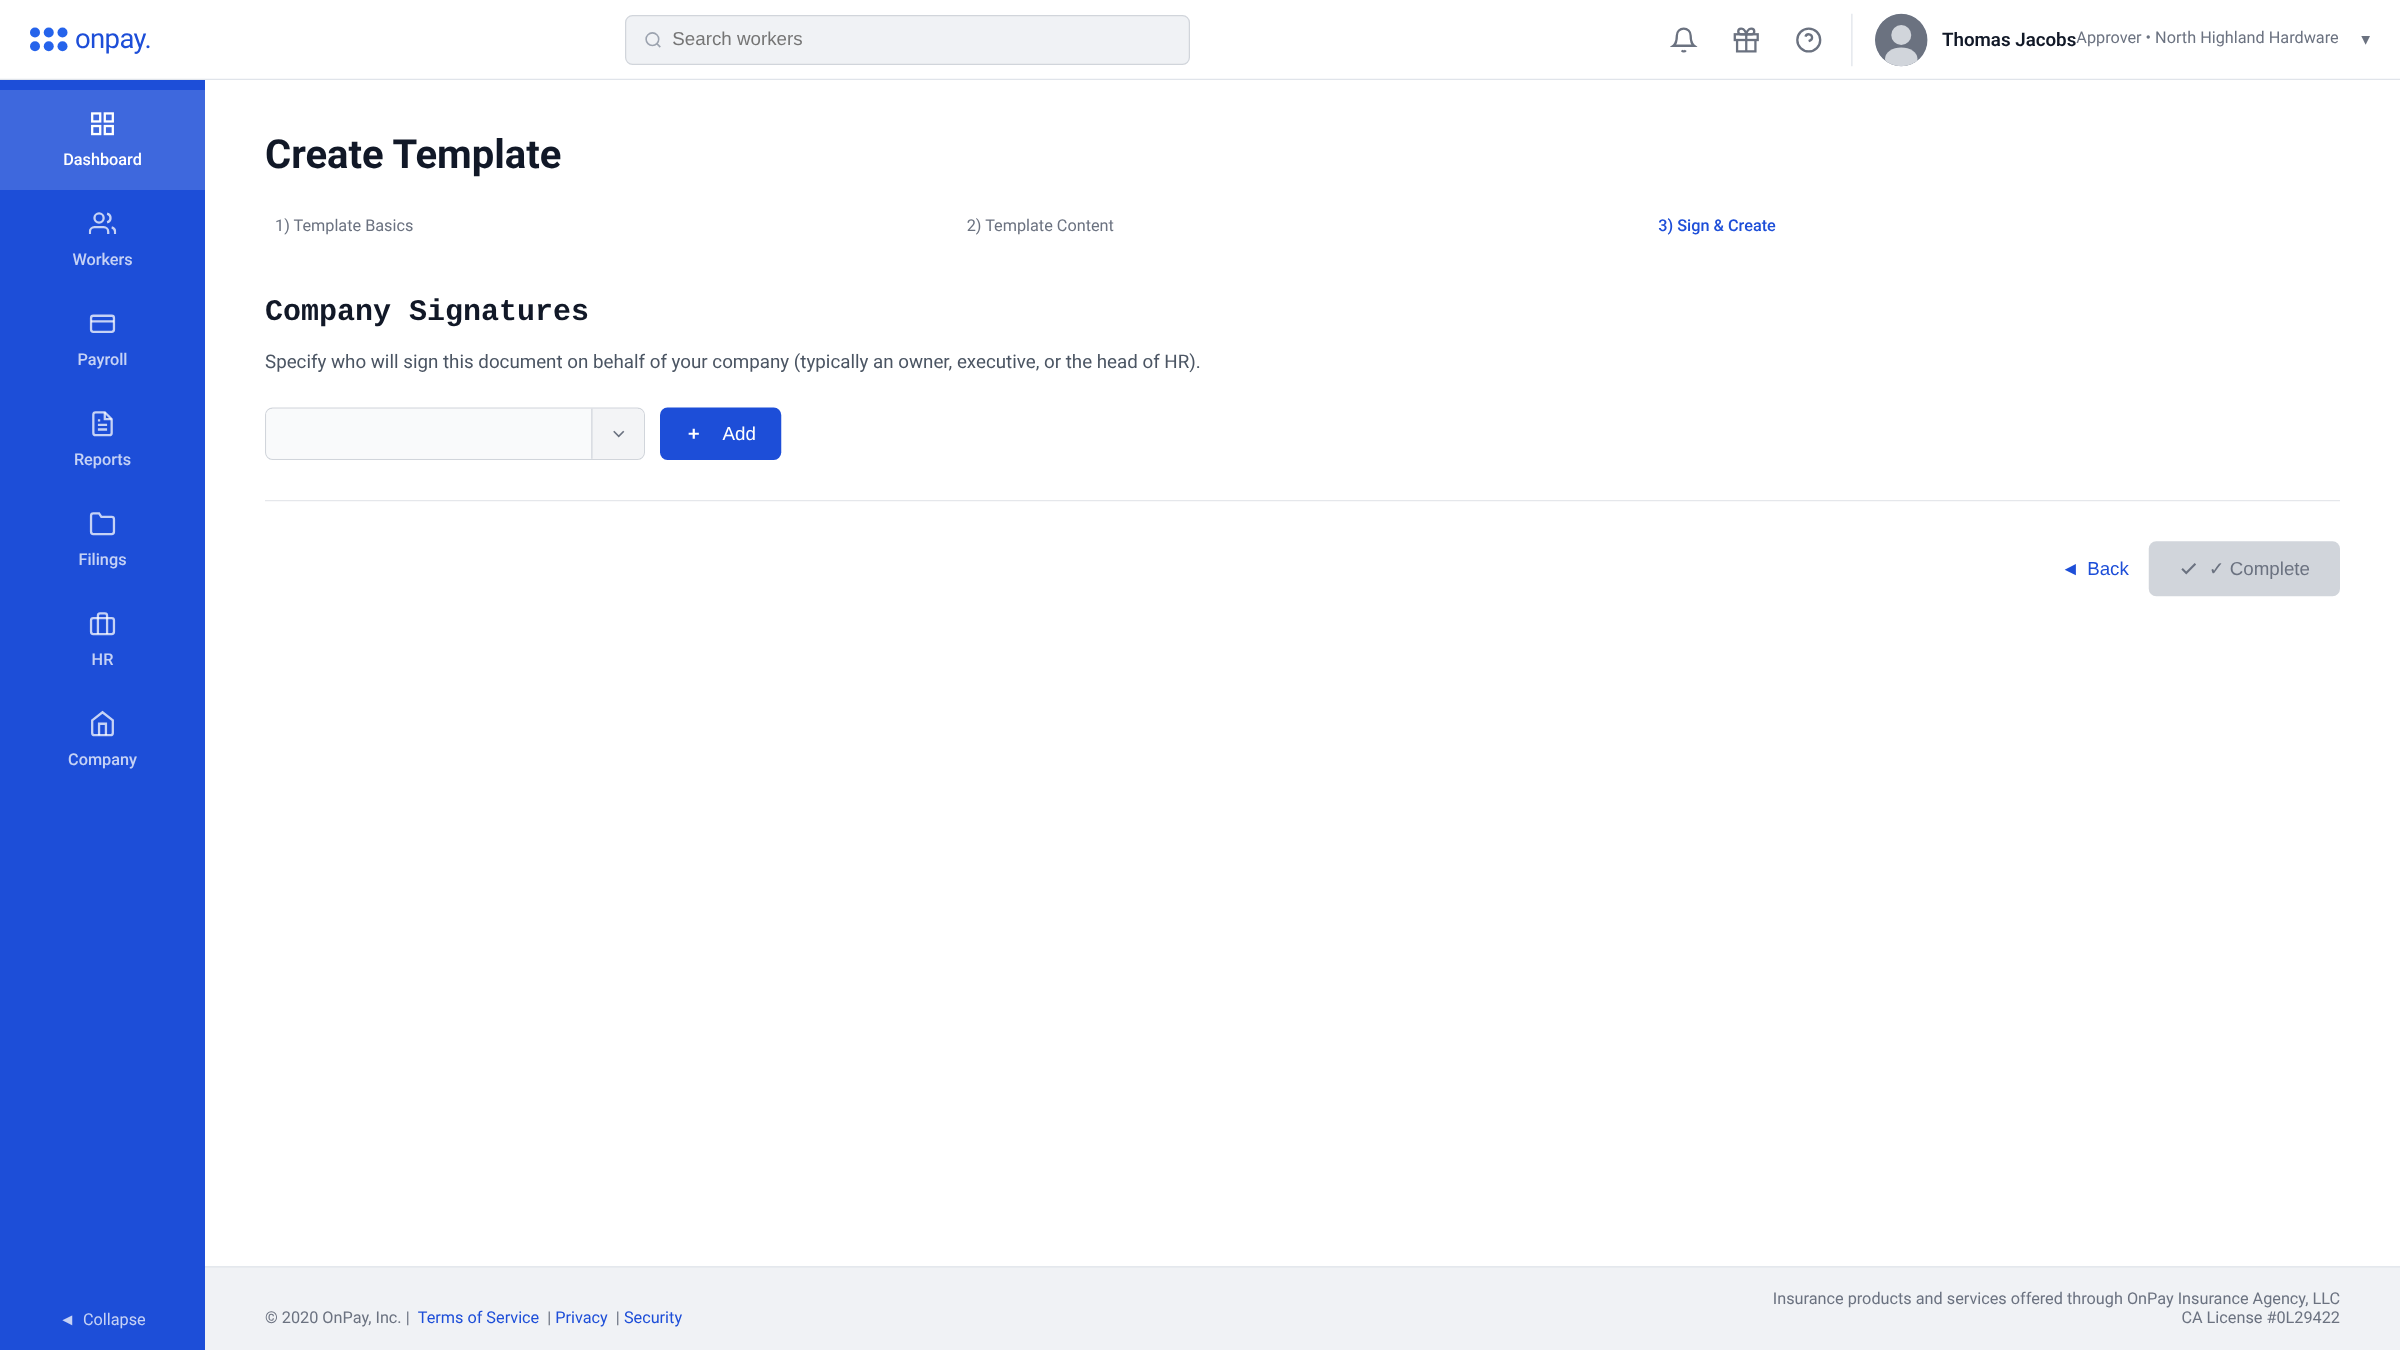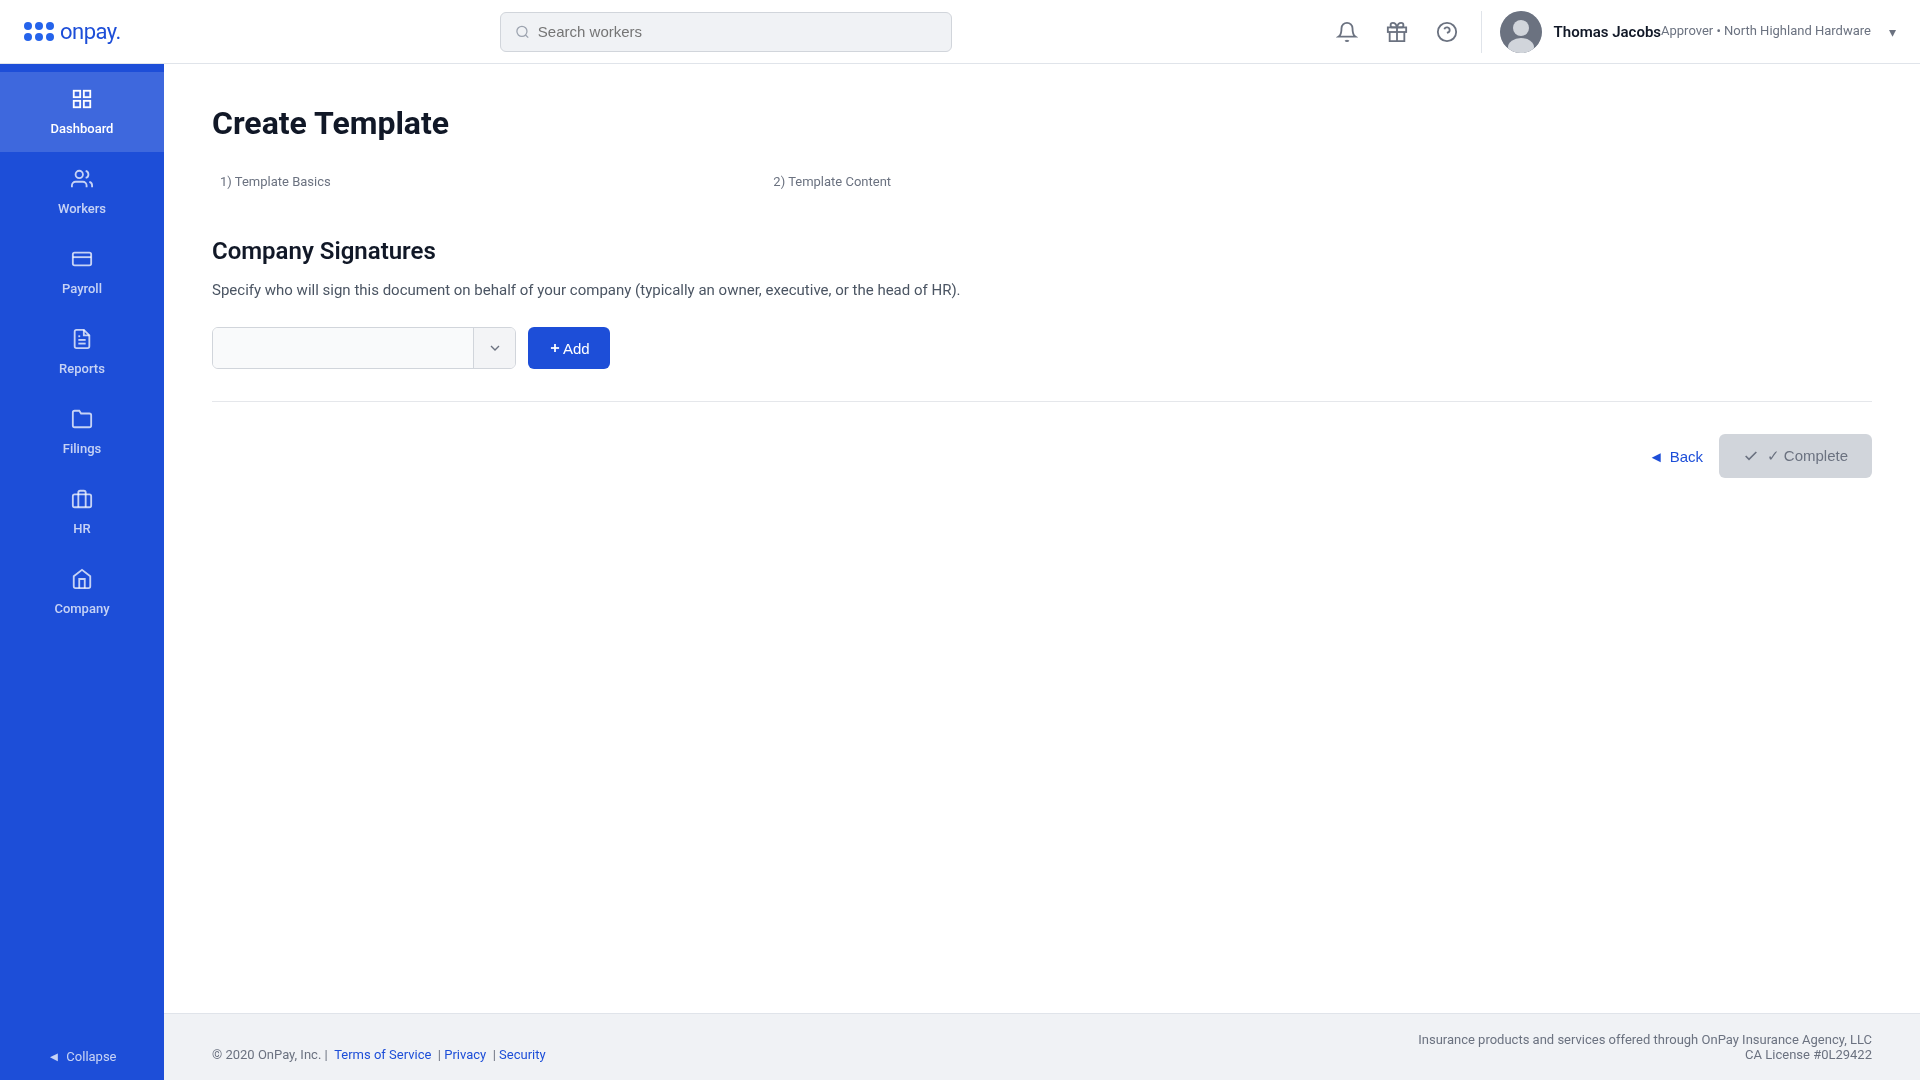--- a/index.html
+++ b/index.html
@@ -185,20 +185,21 @@
       text-align: center;
     }
     .step-label.active { color: #1d4ed8; font-weight: 500; }
 
     
     .section-title {
       font-size: 24px;
       font-weight: 600;
       color: #111827;
       margin-bottom: 16px;
+      font-family: Liberation Mono, monospace;
     }
     .section-desc {
       font-size: 15px;
       color: #4b5563;
       margin-bottom: 28px;
     }
 
     .signature-row {
       display: flex;
       align-items: center;
@@ -230,21 +231,21 @@
       align-items: center;
       justify-content: center;
       background: #f3f4f6;
       border-left: 1px solid #d1d5db;
       cursor: pointer;
       color: #6b7280;
     }
     .add-btn {
       display: flex;
       align-items: center;
-      gap: 1px;
+      gap: 16px;
       background: #1d4ed8;
       color: #fff;
       border: none;
       border-radius: 6px;
       padding: 0 20px;
       height: 42px;
       font-size: 15px;
       font-weight: 500;
       cursor: pointer;
       margin-left: 12px;
@@ -468,20 +469,21 @@
         <div class="step-section">
           <div class="step-bar completed"></div>
           <div class="step-label">1) Template Basics</div>
         </div>
         <div class="step-section">
           <div class="step-bar completed"></div>
           <div class="step-label">2) Template Content</div>
         </div>
         <div class="step-section">
           <div class="step-bar active"></div>
+          <div class="step-label active">3) Sign &amp; Create</div>
         </div>
       </div>
 
       <h2 class="section-title">Company Signatures</h2>
       <p class="section-desc">Specify who will sign this document on behalf of your company (typically an owner, executive, or the head of HR).</p>
 
       <div class="signature-row">
         <div class="signature-select">
           <input class="signature-select-input" type="text" placeholder="" style="">
           <div class="signature-select-arrow">

